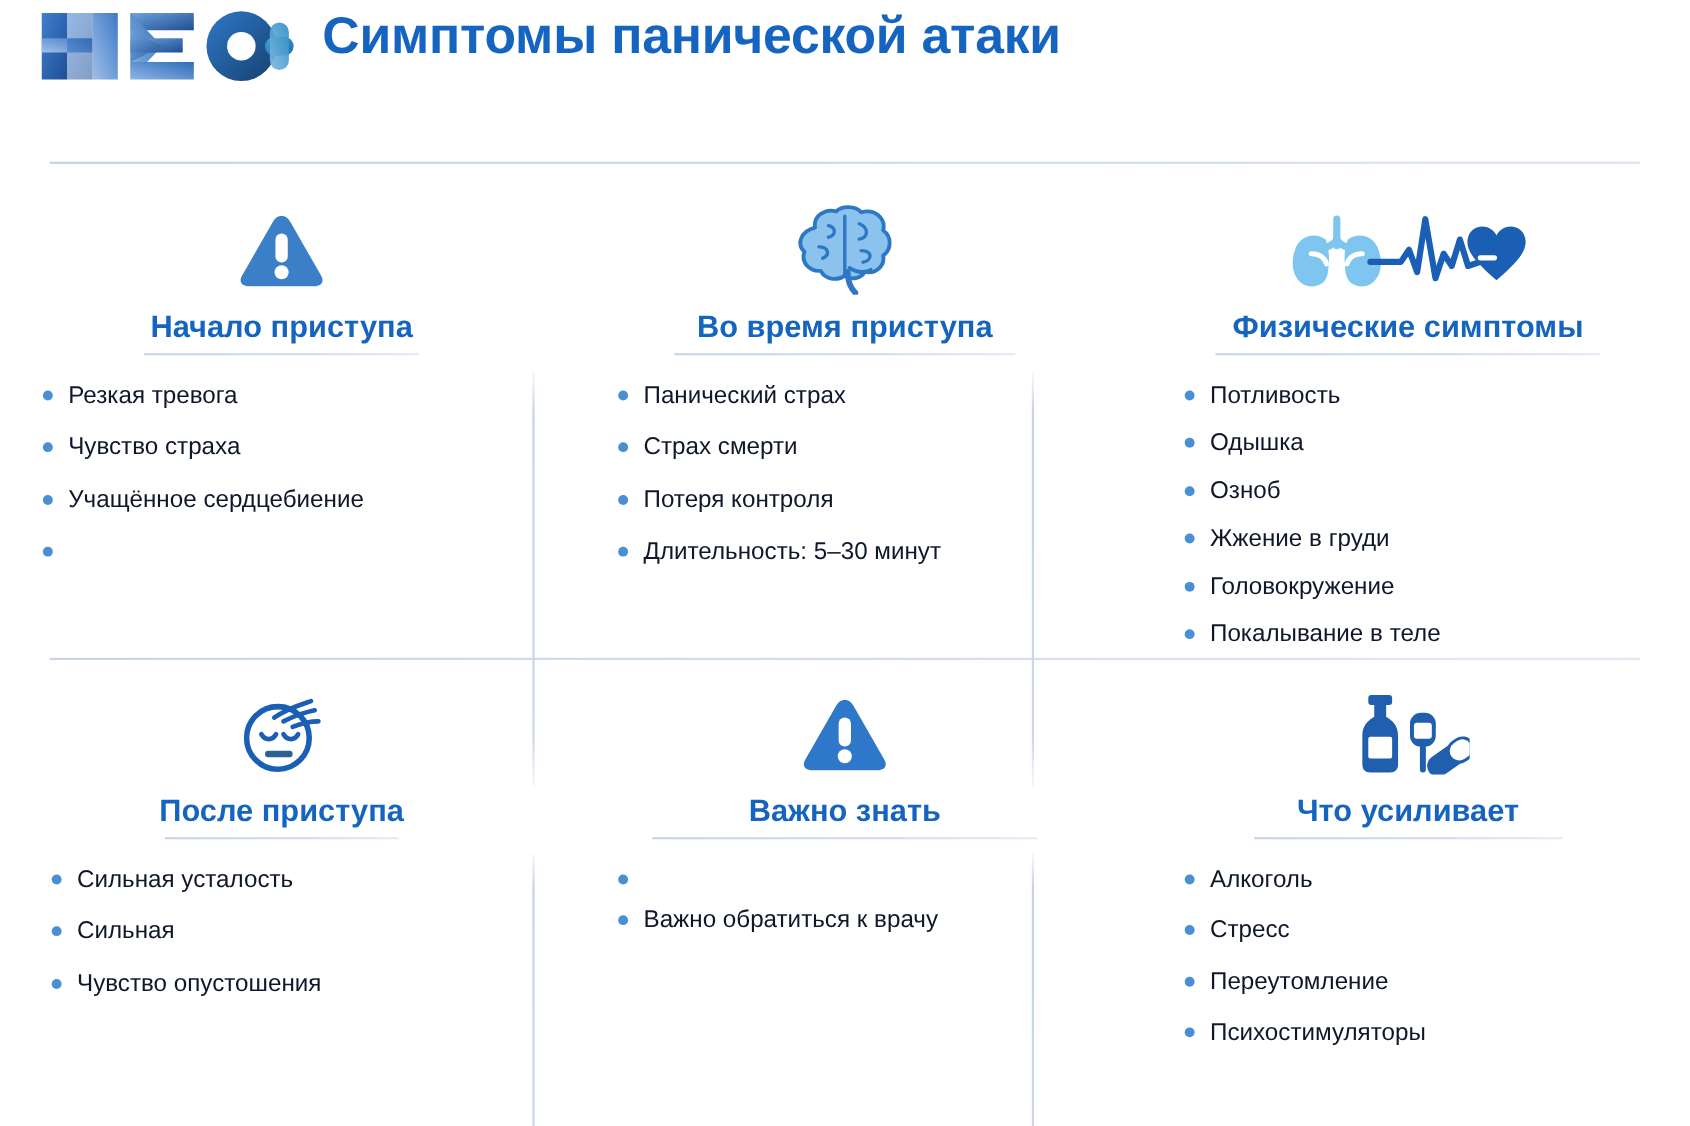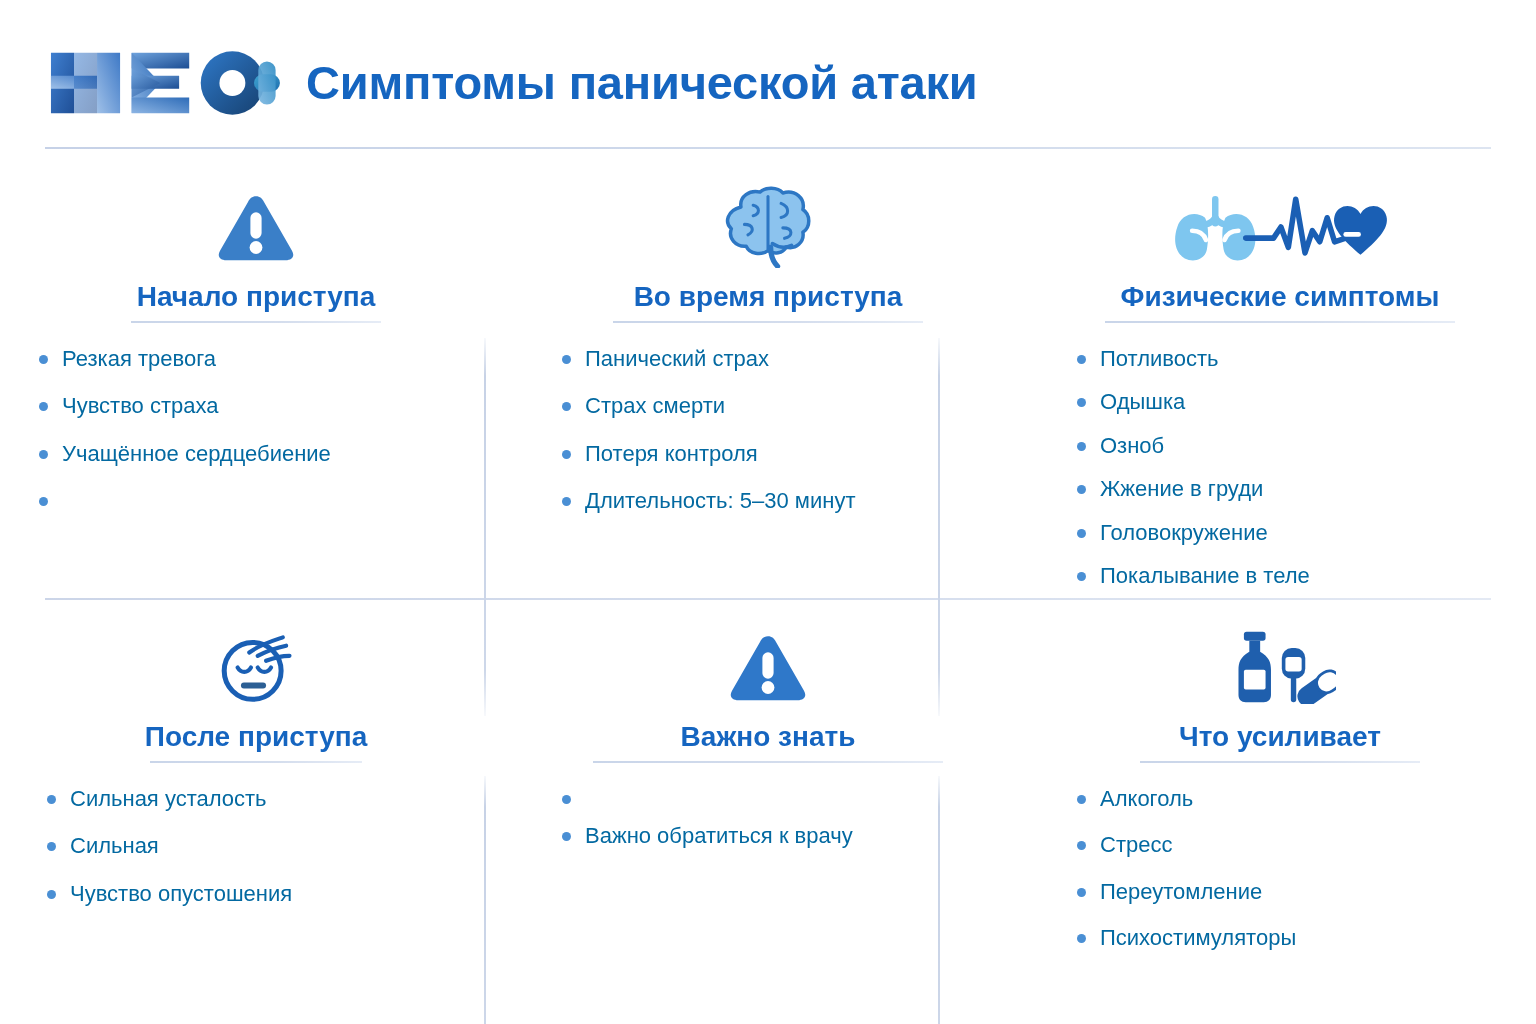--- a/index.html
+++ b/index.html
@@ -23,22 +23,21 @@
   }
 
   
   .header {
     position: absolute;
     left: 0;
     top: 0;
     width: 1536px;
     height: 160px;
     display: flex;
-    align-items: center;
-    padding-left: 44px;
+    padding-left: 31px;
     box-sizing: border-box;
   }
   .logo {
     width: 240px;
     height: 72px;
     flex: 0 0 auto;
     margin-right: 22px;
     margin-top: 6px;
   }
   .page-title {
@@ -132,21 +131,21 @@
   .list {
     list-style: none;
     margin: 0;
     padding: 0;
     width: 100%;
   }
   .list-item {
     display: flex;
     align-items: flex-start;
     font-size: 22px;
-    color: #0369a1;
+    color: #0f172a;
     line-height: 1.25;
     margin-bottom: 20px;
   }
   .bullet {
     flex: 0 0 auto;
     width: 9px;
     height: 9px;
     border-radius: 50%;
     background: #4a8fd4;
     margin-top: 10px;

